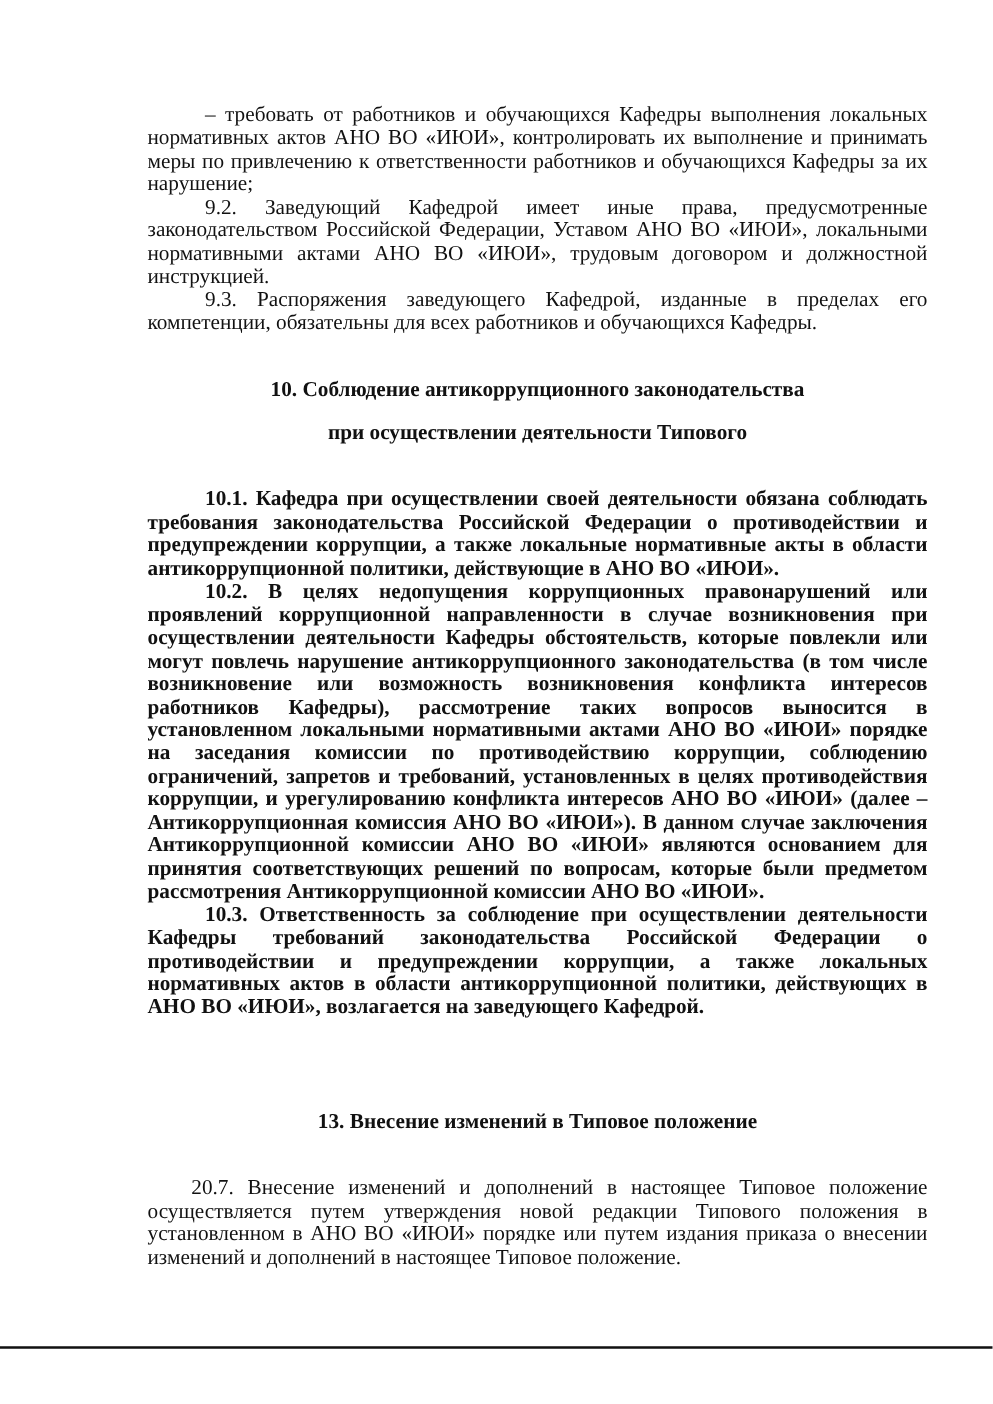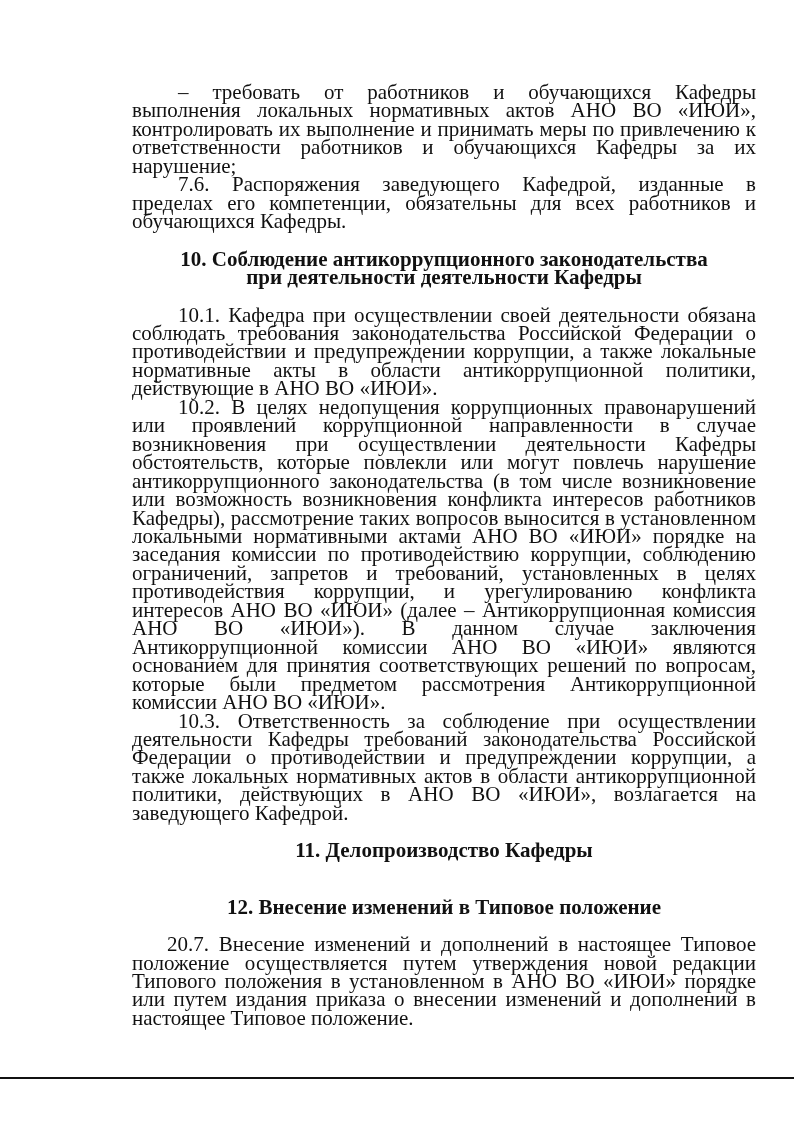--- a/index.html
+++ b/index.html
@@ -1,52 +1,52 @@
 <!DOCTYPE html>
 <html><head>
 <meta charset="utf-8">
 <style>
   html, body { margin: 0; padding: 0; background: #ffffff; }
   body { width: 794px; height: 1123px; position: relative; overflow: hidden; }
   .page {
-    position: absolute; left: 132px; top: 83px; width: 624px;
-    font-family: "Liberation Serif", serif; font-size: 21px; line-height: 18.45px;
+    position: absolute; left: 118px; top: 83px; width: 624px;
+    font-family: "Liberation Serif", serif; font-size: 17px; line-height: 18.45px;
     color: #111111;
   }
   .p { text-align: justify; text-align-last: left; margin: 0; }
   .ind1 { text-indent: 46px; }
-  .ind2 { text-indent: 46px; }
+  .ind2 { text-indent: 46px; font-weight: bold; }
   .ind3 { text-indent: 35px; }
-  .h { text-align: center; font-weight: bold; margin: 0; }
+  .h { text-align: center; font-weight: bold; margin: 16px; }
   .gap-md { height: 19px; }
   .sep {
     position: absolute; left: 0; top: 1077px; width: 794px; height: 1.5px; background: #111111;
   }
 </style>
 </head>
 <body>
 
 <div class="page">
   <p class="p ind1">– требовать от работников и обучающихся Кафедры выполнения локальных нормативных актов АНО ВО «ИЮИ», контролировать их выполнение и принимать меры по привлечению к ответственности работников и обучающихся Кафедры за их нарушение;</p>
-  <p class="p ind1">7.6. Распоряжения заведующего Кафедрой, изданные в пределах его компетенции, обязательны для всех работников и обучающихся Кафедры.</p>
+  <p class="p ind1">9.2. Заведующий Кафедрой имеет иные права, предусмотренные законодательством Российской Федерации, Уставом АНО ВО «ИЮИ», локальными нормативными актами АНО ВО «ИЮИ», трудовым договором и должностной инструкцией.</p>
+  <p class="p ind1">9.3. Распоряжения заведующего Кафедрой, изданные в пределах его компетенции, обязательны для всех работников и обучающихся Кафедры.</p>
 
   <div class="gap-md"></div>
   <p class="h">10. Соблюдение антикоррупционного законодательства</p>
-  <p class="h">при деятельности деятельности Кафедры</p>
+  <p class="h">при осуществлении деятельности Типового</p>
   <div class="gap-md"></div>
 
   <p class="p ind2">10.1. Кафедра при осуществлении своей деятельности обязана соблюдать требования законодательства Российской Федерации о противодействии и предупреждении коррупции, а также локальные нормативные акты в области антикоррупционной политики, действующие в АНО ВО «ИЮИ».</p>
   <p class="p ind2">10.2. В целях недопущения коррупционных правонарушений или проявлений коррупционной направленности в случае возникновения при осуществлении деятельности Кафедры обстоятельств, которые повлекли или могут повлечь нарушение антикоррупционного законодательства (в том числе возникновение или возможность возникновения конфликта интересов работников Кафедры), рассмотрение таких вопросов выносится в установленном локальными нормативными актами АНО ВО «ИЮИ» порядке на заседания комиссии по противодействию коррупции, соблюдению ограничений, запретов и требований, установленных в целях противодействия коррупции, и урегулированию конфликта интересов АНО ВО «ИЮИ» (далее – Антикоррупционная комиссия АНО ВО «ИЮИ»). В данном случае заключения Антикоррупционной комиссии АНО ВО «ИЮИ» являются основанием для принятия соответствующих решений по вопросам, которые были предметом рассмотрения Антикоррупционной комиссии АНО ВО «ИЮИ».</p>
   <p class="p ind2">10.3. Ответственность за соблюдение при осуществлении деятельности Кафедры требований законодательства Российской Федерации о противодействии и предупреждении коррупции, а также локальных нормативных актов в области антикоррупционной политики, действующих в АНО ВО «ИЮИ», возлагается на заведующего Кафедрой.</p>
 
   <div class="gap-md"></div>
-  <p class="h">11. Делопроизводство Кафедры</p>
   <div class="gap-md"></div>
 
 
   <div class="gap-md"></div>
-  <p class="h">12. Внесение изменений в Типовое положение</p>
+  <p class="h">13. Внесение изменений в Типовое положение</p>
   <div class="gap-md"></div>
 
   <p class="p ind3">20.7. Внесение изменений и дополнений в настоящее Типовое положение осуществляется путем утверждения новой редакции Типового положения в установленном в АНО ВО «ИЮИ» порядке или путем издания приказа о внесении изменений и дополнений в настоящее Типовое положение.</p>
 </div>
 
 <div class="sep"></div>
 
 </body></html>

